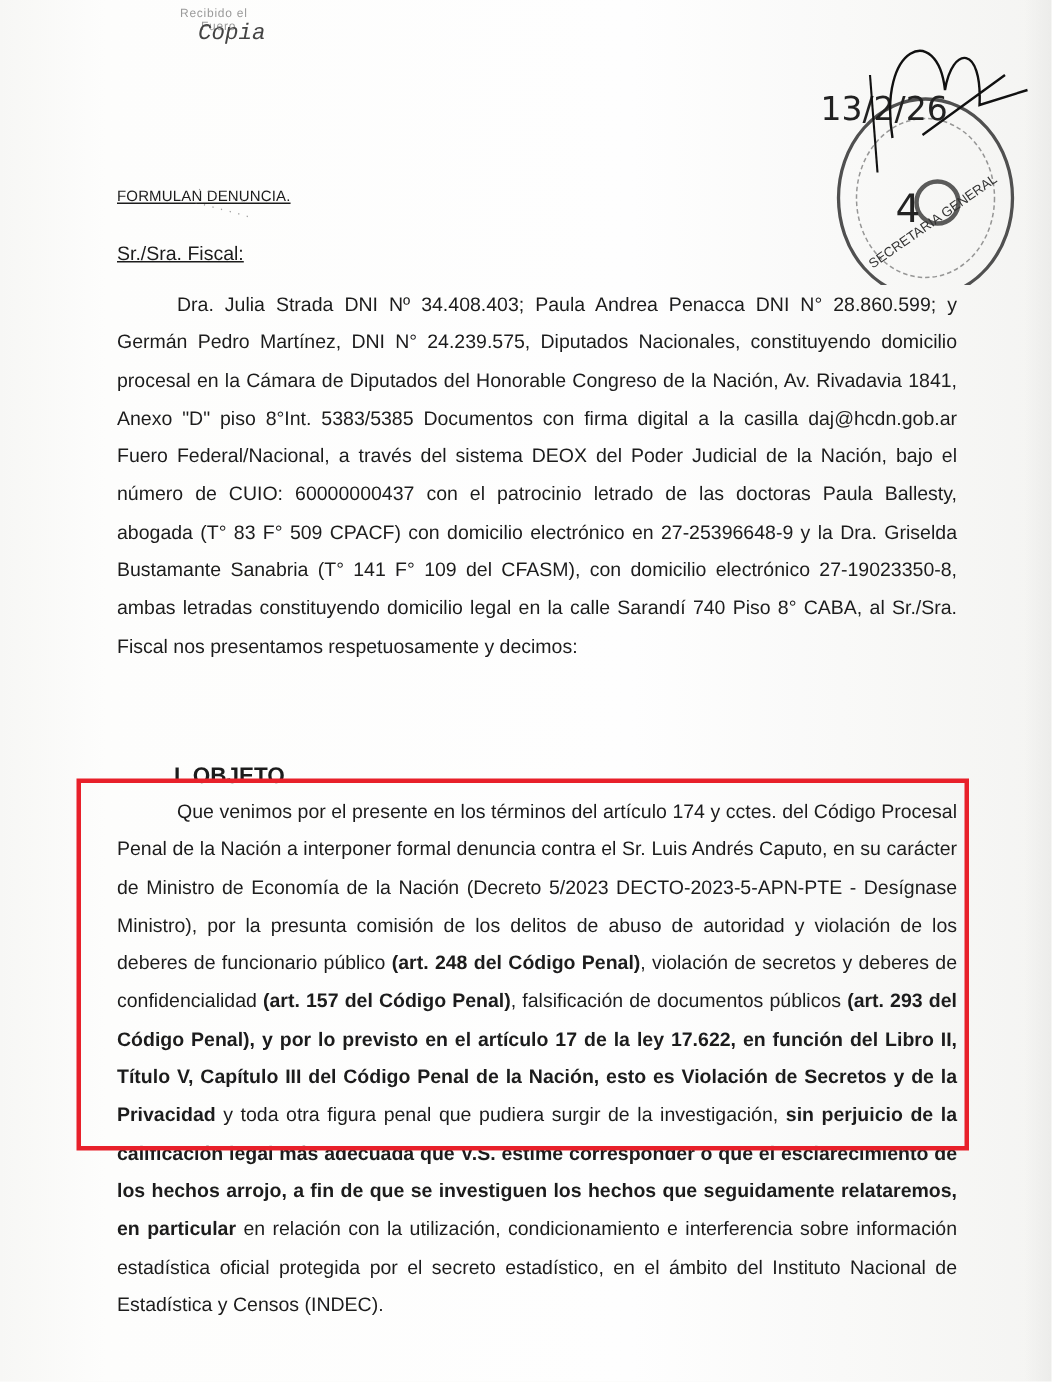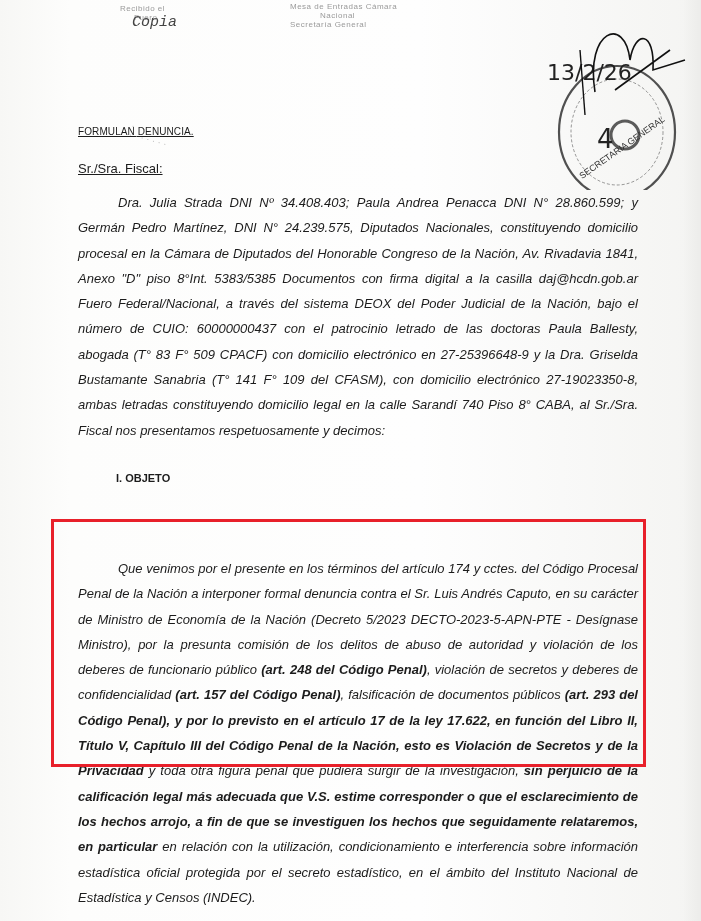--- a/index.html
+++ b/index.html
@@ -30,27 +30,27 @@
     position: absolute; left: 78px; top: 104px;
     font-weight: normal; font-size: 10px; text-decoration: underline;
     letter-spacing: 0.1px;
     margin-top: 22px;
   }
   .salutation {
     position: absolute; left: 78px; top: 161px; font-size: 13px; text-decoration: underline;
   }
   .body-text {
     position: absolute; left: 78px; width: 560px; font-size: 13px;
-    line-height: 25.3px; text-align: justify; font-style: italic;
+    line-height: 25.3px; text-align: justify;
   }
   .p1 { top: 190px; text-indent: 40px; }
   .section-title {
-    position: absolute; left: 88px; top: 472px; font-size: 11px; font-weight: bold; padding-left: 28px;
+    position: absolute; left: 88px; top: 509px; font-size: 15px; font-weight: bold; padding-left: 28px;
   }
-  .p2 { top: 556px; text-indent: 40px; }
+  .p2 { top: 528px; text-indent: 40px; }
   .p2 b { font-weight: bold; }
   .highlight-box {
     position: absolute; left: 51px; top: 519px; width: 589px; height: 242px;
     border: 3px solid #e8202a;
     pointer-events: none;
   }
   .stamp {
     position: absolute; left: 525px; top: 20px; width: 170px; height: 170px;
   }
 </style>
@@ -59,25 +59,20 @@
 
 <div class="page">
   <div class="edge-right"></div>
 
   <div class="faint-stamp" style="left:120px; top:4px;">
     <div>Recibido el</div>
     <div style="padding-left:14px">Fuero</div>
   </div>
   <div class="copia">Copia</div>
 
-  <div class="faint-stamp" style="left:290px; top:2px;">
-    <div>Mesa de Entradas Cámara</div>
-    <div style="padding-left:30px">Nacional</div>
-    <div>Secretaría General</div>
-  </div>
 
   <svg class="stamp" viewBox="0 0 170 170">
     <ellipse cx="92" cy="112" rx="58" ry="66" fill="none" stroke="#333" stroke-width="2.2" opacity="0.85"></ellipse>
     <ellipse cx="92" cy="112" rx="46" ry="53" fill="none" stroke="#555" stroke-width="1" opacity="0.6" stroke-dasharray="3 2"></ellipse>
     <circle cx="100" cy="115" r="14" fill="none" stroke="#333" stroke-width="3" opacity="0.8"></circle>
     <text x="54" y="150" font-size="9" fill="#333" transform="rotate(-35 70 150)" font-family="Liberation Sans, sans-serif">SECRETARIA GENERAL</text>
     <text x="22" y="60" font-size="22" fill="#222" font-family="DejaVu Sans, sans-serif">13/2/26</text>
     <text x="72" y="128" font-size="26" fill="#222" font-family="DejaVu Sans, sans-serif">4</text>
     <path d="M70 72 C 60 10, 100 -5, 105 40 C 110 10, 130 10, 128 50 L 160 40 M 90 70 L 145 30" fill="none" stroke="#111" stroke-width="1.6"></path>
     <path d="M55 30 L 60 95" fill="none" stroke="#111" stroke-width="1.4"></path>

